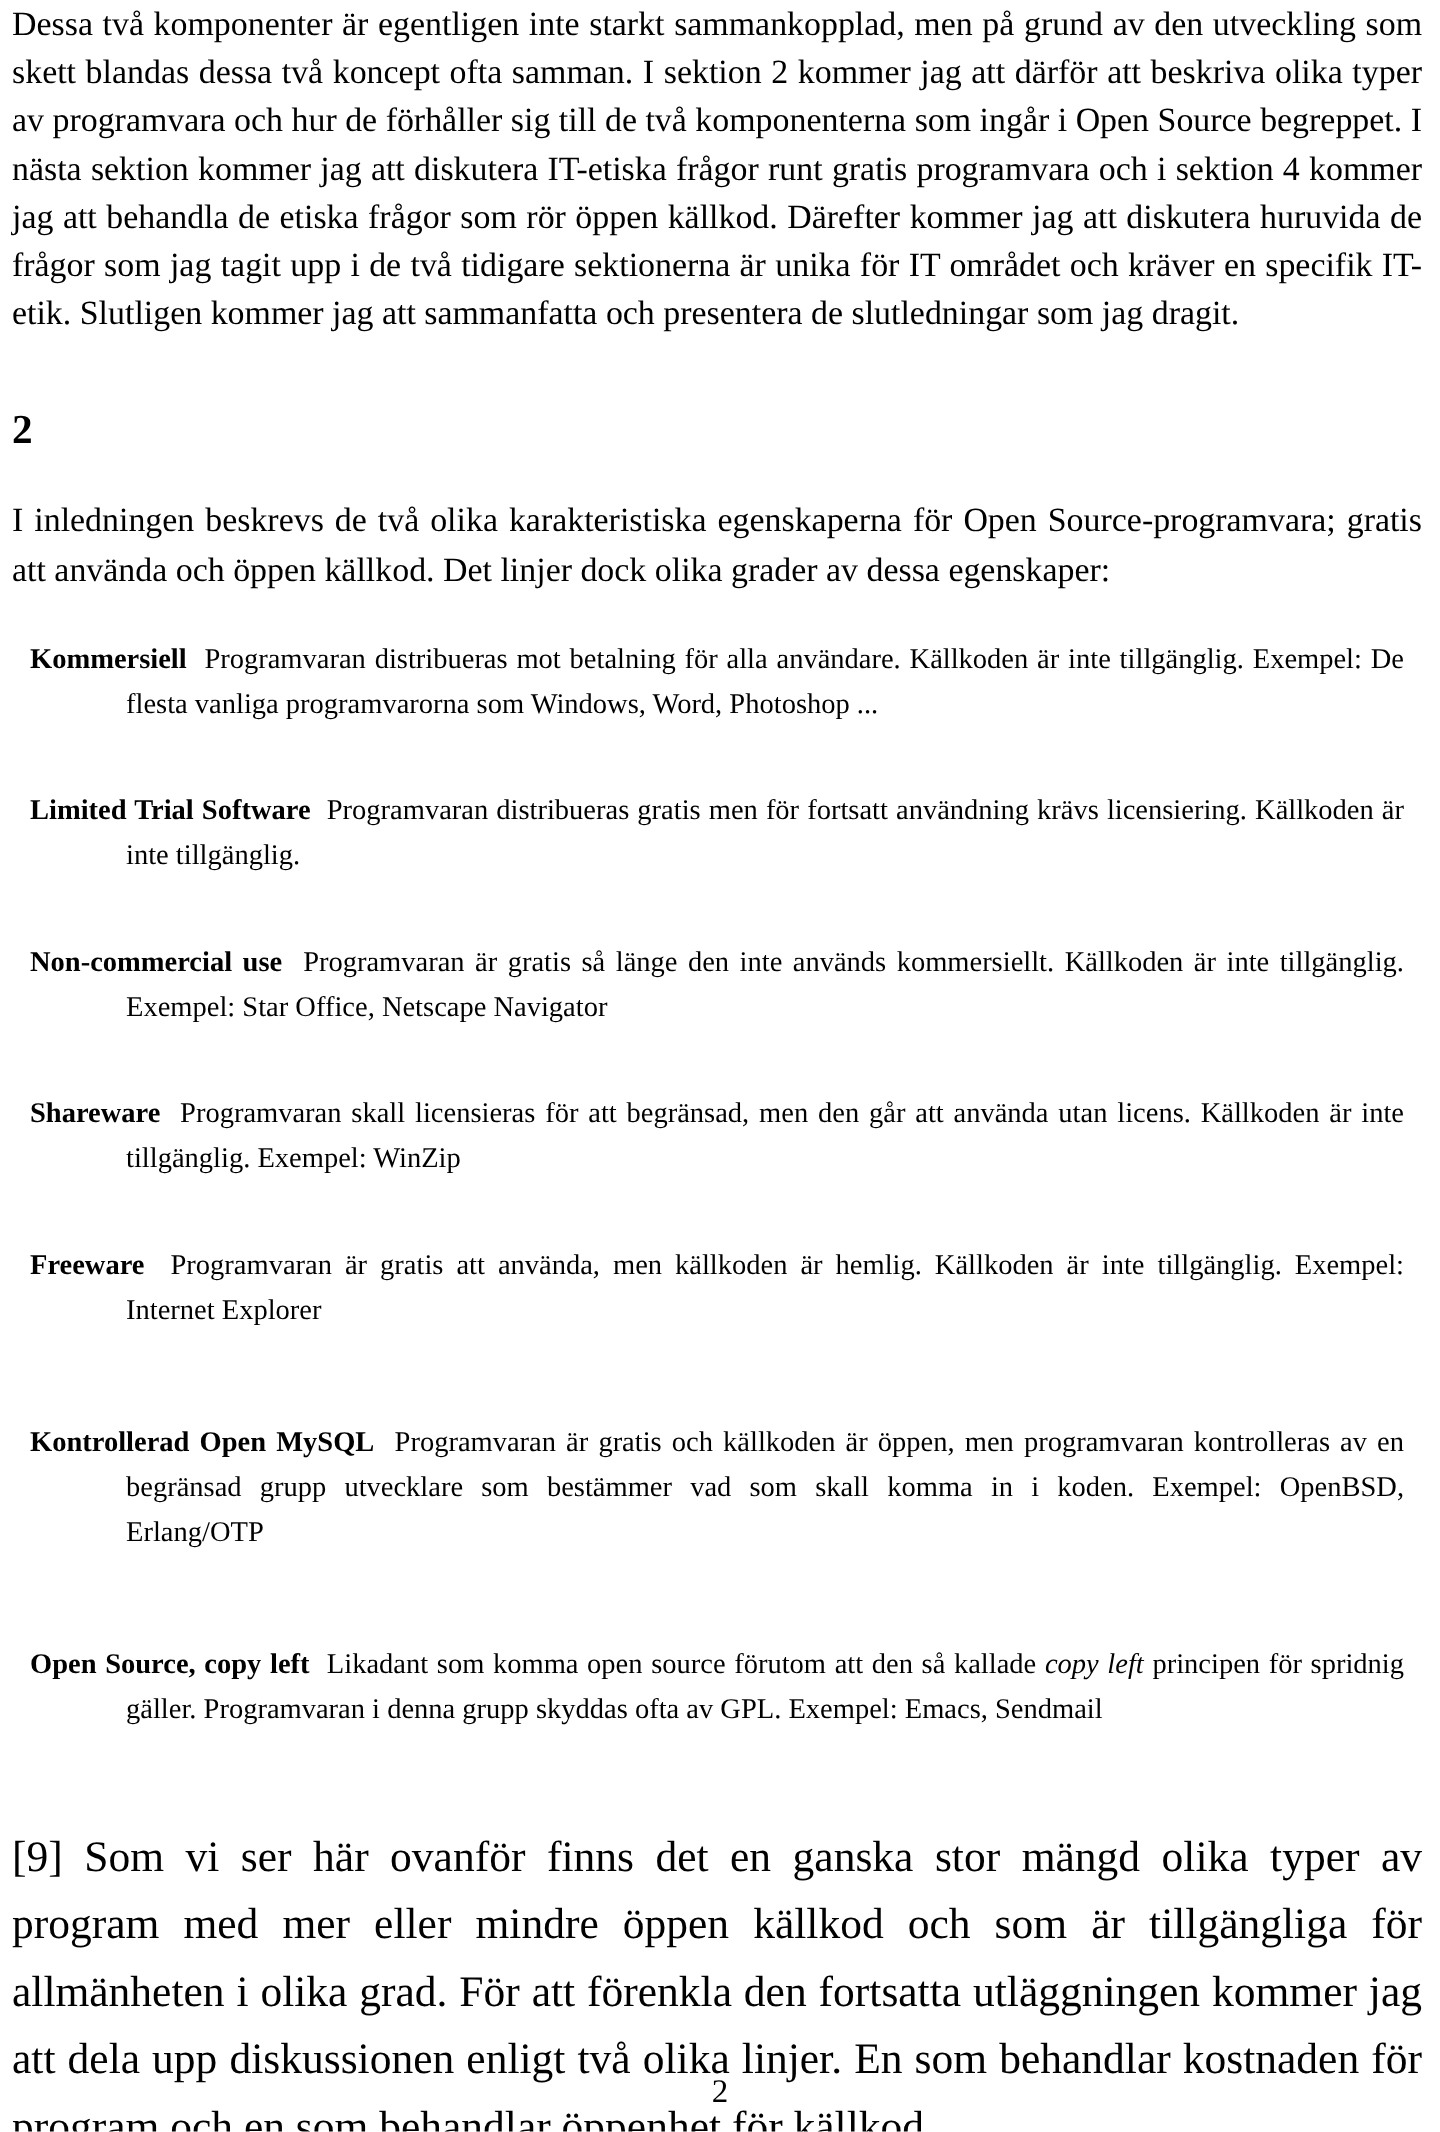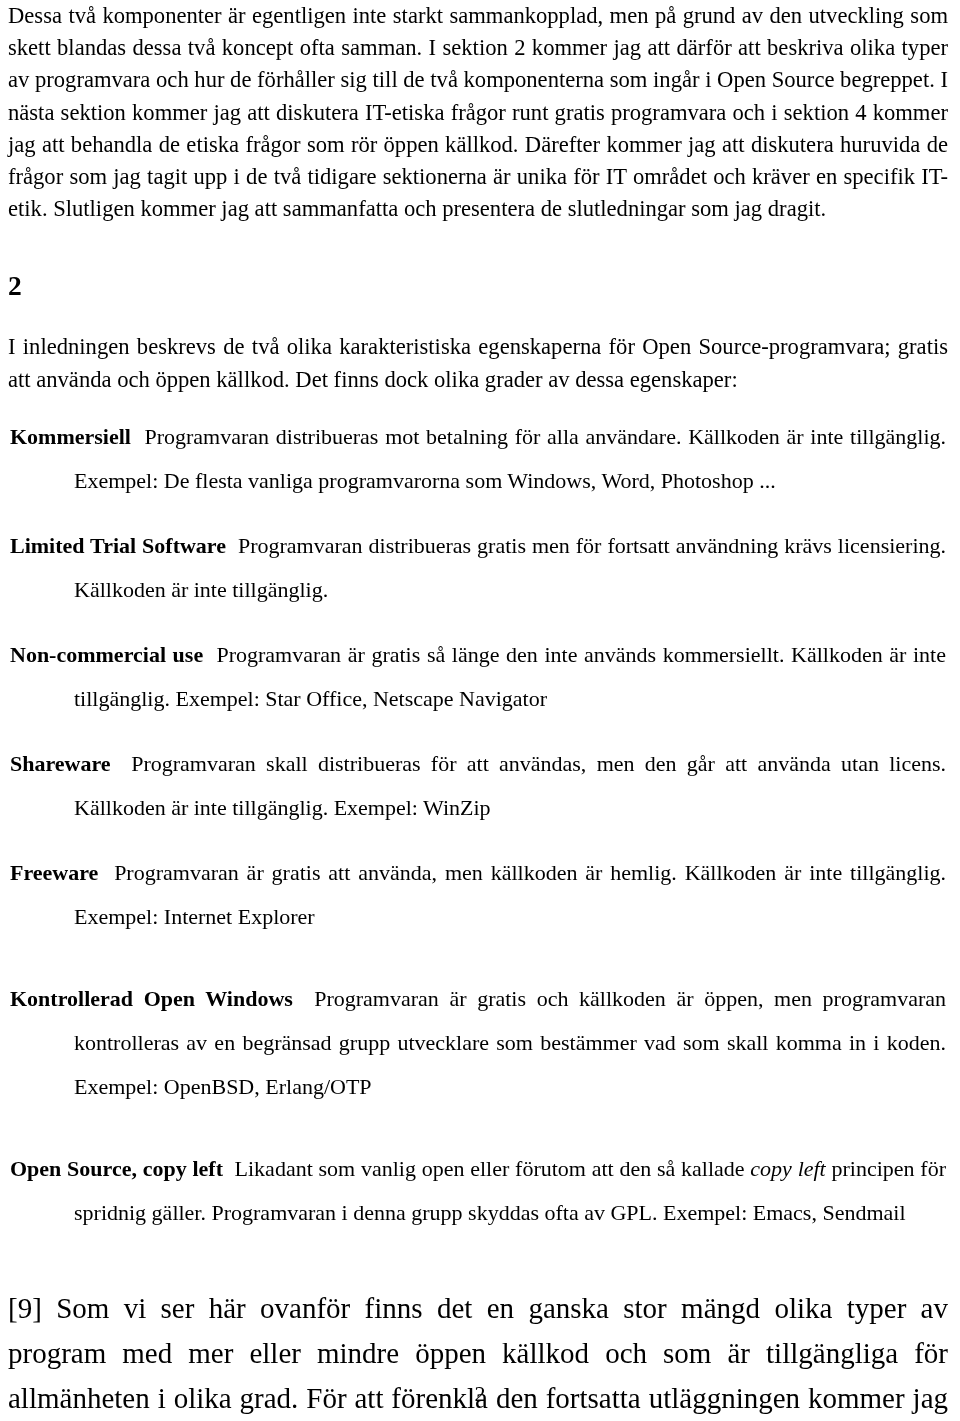--- a/index.html
+++ b/index.html
@@ -56,27 +56,27 @@
   .gap-after-section { height: 28px; }
   .gap-para { height: 17px; }
   .gap-item { height: 17px; }
   .gap-before-final { height: 20px; }
 
   dl.taxonomy {
     margin: 0;
     padding: 0;
   }
   .tax-item {
-    font-size: 22px;
-    line-height: 44px;
+    font-size: 19px;
+    line-height: 30px;
     text-align: justify;
     text-justify: inter-word;
     padding-left: 64px;
     text-indent: -64px;
-    margin: 2px;
+    margin: 12px;
   }
   .tax-item .term {
     font-weight: bold;
   }
   .tax-item .term::after {
     content: "\00a0\00a0";
   }
   .tax-item em {
   }
   .final-para {
@@ -104,21 +104,21 @@
     <p class="body intro-para">Dessa två komponenter är egentligen inte starkt sammankopplad, men på grund av den utveckling som skett blandas dessa två koncept ofta samman. I sektion 2 kommer jag att därför att beskriva olika typer av programvara och hur de förhåller sig till de två komponenterna som ingår i Open Source begreppet. I nästa sektion kommer jag att diskutera IT-etiska frågor runt gratis programvara och i sektion 4 kommer jag att behandla de etiska frågor som rör öppen källkod. Därefter kommer jag att diskutera huruvida de frågor som jag tagit upp i de två tidigare sektionerna är unika för IT området och kräver en specifik IT-etik. Slutligen kommer jag att sammanfatta och presentera de slutledningar som jag dragit.</p>
 
     <div class="gap-before-section"></div>
 
     <h2 class="section">
       <span class="secnum">2</span>
     </h2>
 
     <div class="gap-after-section"></div>
 
-    <p class="body">I inledningen beskrevs de två olika karakteristiska egenskaperna för Open Source-programvara; gratis att använda och öppen källkod. Det finns dock olika grader av dessa egenskaper:</p>
+    <p class="body">I inledningen beskrevs de två olika karakteristiska egenskaperna för Open Source-programvara; gratis att använda och öppen källkod. Det linjer dock olika grader av dessa egenskaper:</p>
 
     <div class="gap-para"></div>
 
     <dl class="taxonomy">
 
       <div class="tax-item">
         <span class="term">Kommersiell</span><span>Programvaran distribueras mot betalning för alla användare. Källkoden är inte tillgänglig. Exempel: De flesta vanliga programvarorna som Windows, Word, Photoshop ...</span>
       </div>
       <div class="gap-item"></div>
 
@@ -126,40 +126,40 @@
         <span class="term">Limited Trial Software</span><span>Programvaran distribueras gratis men för fortsatt användning krävs licensiering. Källkoden är inte tillgänglig.</span>
       </div>
       <div class="gap-item"></div>
 
       <div class="tax-item">
         <span class="term">Non-commercial use</span><span>Programvaran är gratis så länge den inte används kommersiellt. Källkoden är inte tillgänglig. Exempel: Star Office, Netscape Navigator</span>
       </div>
       <div class="gap-item"></div>
 
       <div class="tax-item">
-        <span class="term">Shareware</span><span>Programvaran skall distribueras för att användas, men den går att använda utan licens. Källkoden är inte tillgänglig. Exempel: WinZip</span>
+        <span class="term">Shareware</span><span>Programvaran skall licensieras för att begränsad, men den går att använda utan licens. Källkoden är inte tillgänglig. Exempel: WinZip</span>
       </div>
       <div class="gap-item"></div>
 
       <div class="tax-item">
         <span class="term">Freeware</span><span>Programvaran är gratis att använda, men källkoden är hemlig. Källkoden är inte tillgänglig. Exempel: Internet Explorer</span>
       </div>
       <div class="gap-item"></div>
 
       <div class="gap-item"></div>
 
       <div class="tax-item">
-        <span class="term">Kontrollerad Open Windows</span><span>Programvaran är gratis och källkoden är öppen, men programvaran kontrolleras av en begränsad grupp utvecklare som bestämmer vad som skall komma in i koden. Exempel: OpenBSD, Erlang/OTP</span>
+        <span class="term">Kontrollerad Open MySQL</span><span>Programvaran är gratis och källkoden är öppen, men programvaran kontrolleras av en begränsad grupp utvecklare som bestämmer vad som skall komma in i koden. Exempel: OpenBSD, Erlang/OTP</span>
       </div>
       <div class="gap-item"></div>
 
       <div class="gap-item"></div>
 
       <div class="tax-item">
-        <span class="term">Open Source, copy left</span><span>Likadant som vanlig open eller förutom att den så kallade </span><em>copy left</em><span> principen för spridnig gäller. Programvaran i denna grupp skyddas ofta av GPL. Exempel: Emacs, Sendmail</span>
+        <span class="term">Open Source, copy left</span><span>Likadant som komma open source förutom att den så kallade </span><em>copy left</em><span> principen för spridnig gäller. Programvaran i denna grupp skyddas ofta av GPL. Exempel: Emacs, Sendmail</span>
       </div>
 
     </dl>
 
     <div class="gap-before-final"></div>
 
     <p class="final-para">[9] Som vi ser här ovanför finns det en ganska stor mängd olika typer av program med mer eller mindre öppen källkod och som är tillgängliga för allmänheten i olika grad. För att förenkla den fortsatta utläggningen kommer jag att dela upp diskussionen enligt två olika linjer. En som behandlar kostnaden för program och en som behandlar öppenhet för källkod.</p>
 
   </div>
 

